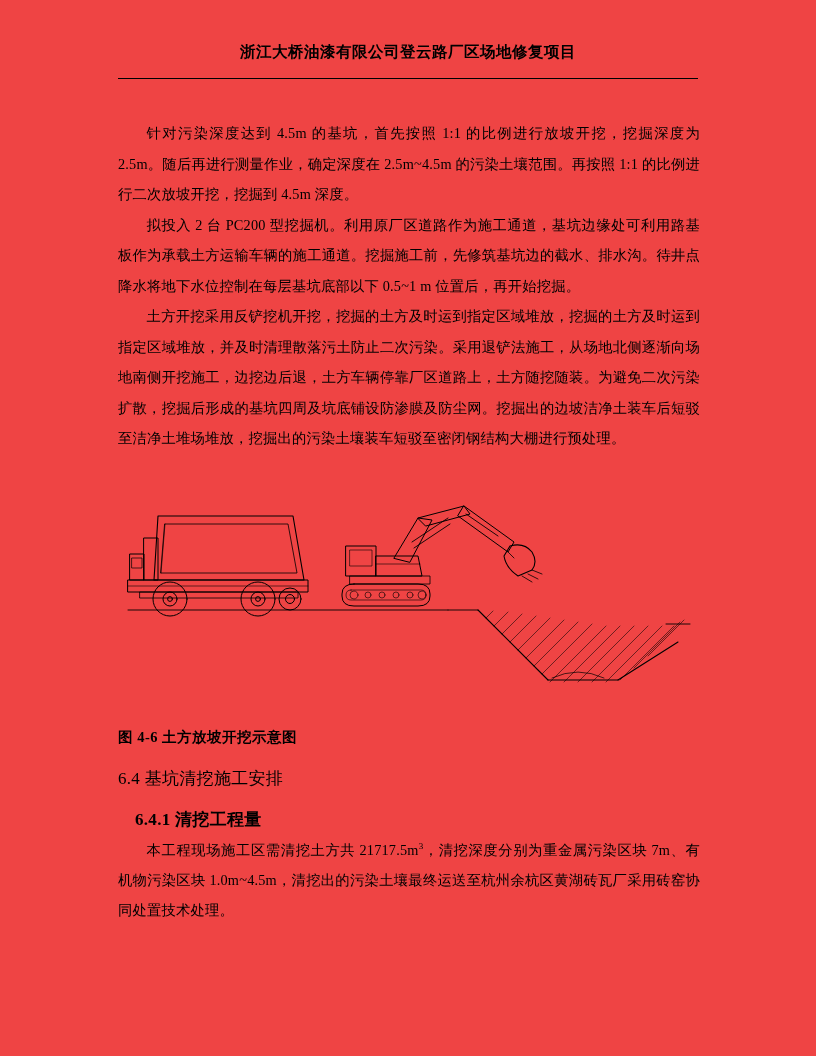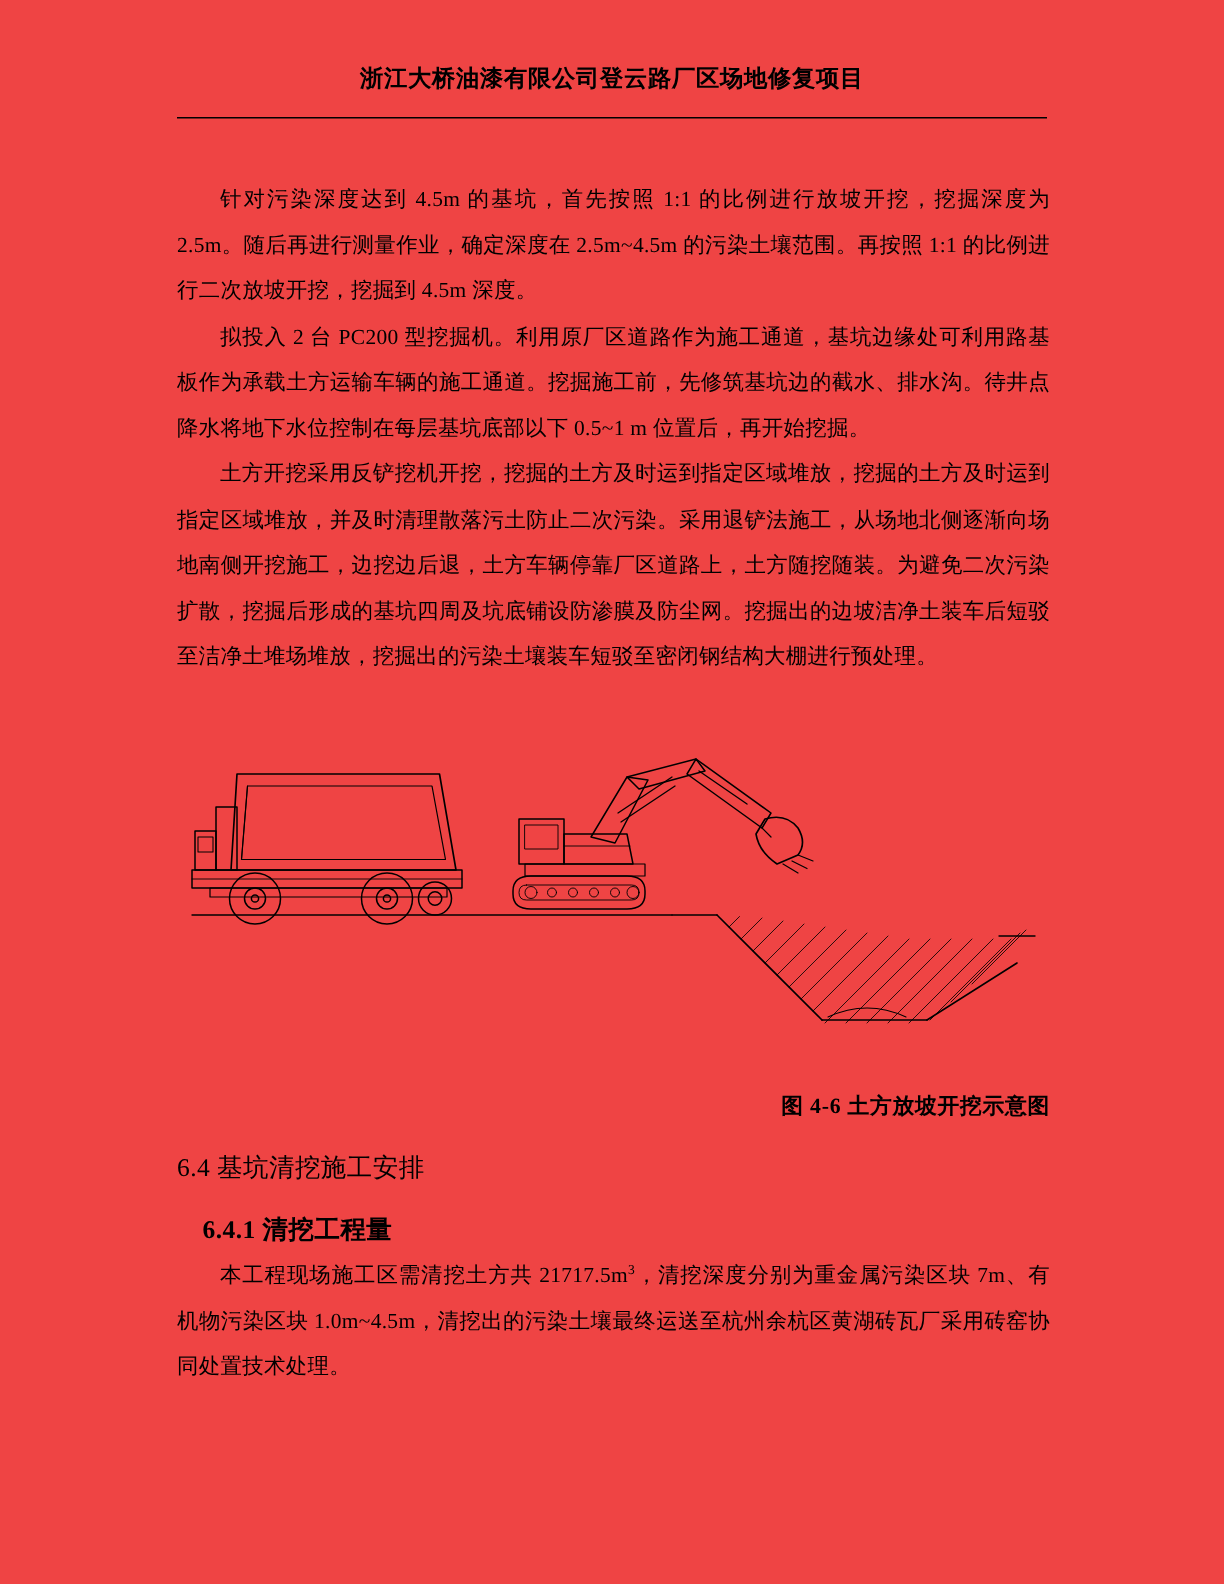--- a/index.html
+++ b/index.html
@@ -51,21 +51,21 @@
     text-justify: inter-ideograph;
     text-indent: 2em;
     letter-spacing: 0.2px;
   }
   .figure-wrap {
     position: relative;
     margin-top: 18px;
     height: 250px;
   }
   .figure-caption {
-    text-align: right;
+    text-align: left;
     font-weight: bold;
     font-size: 14.5px;
     margin-top: 6px;
     letter-spacing: 0.5px;
   }
   h2.sec {
     font-size: 17px;
     font-weight: normal;
     margin: 20px 0 0 0;
     letter-spacing: 0.3px;

